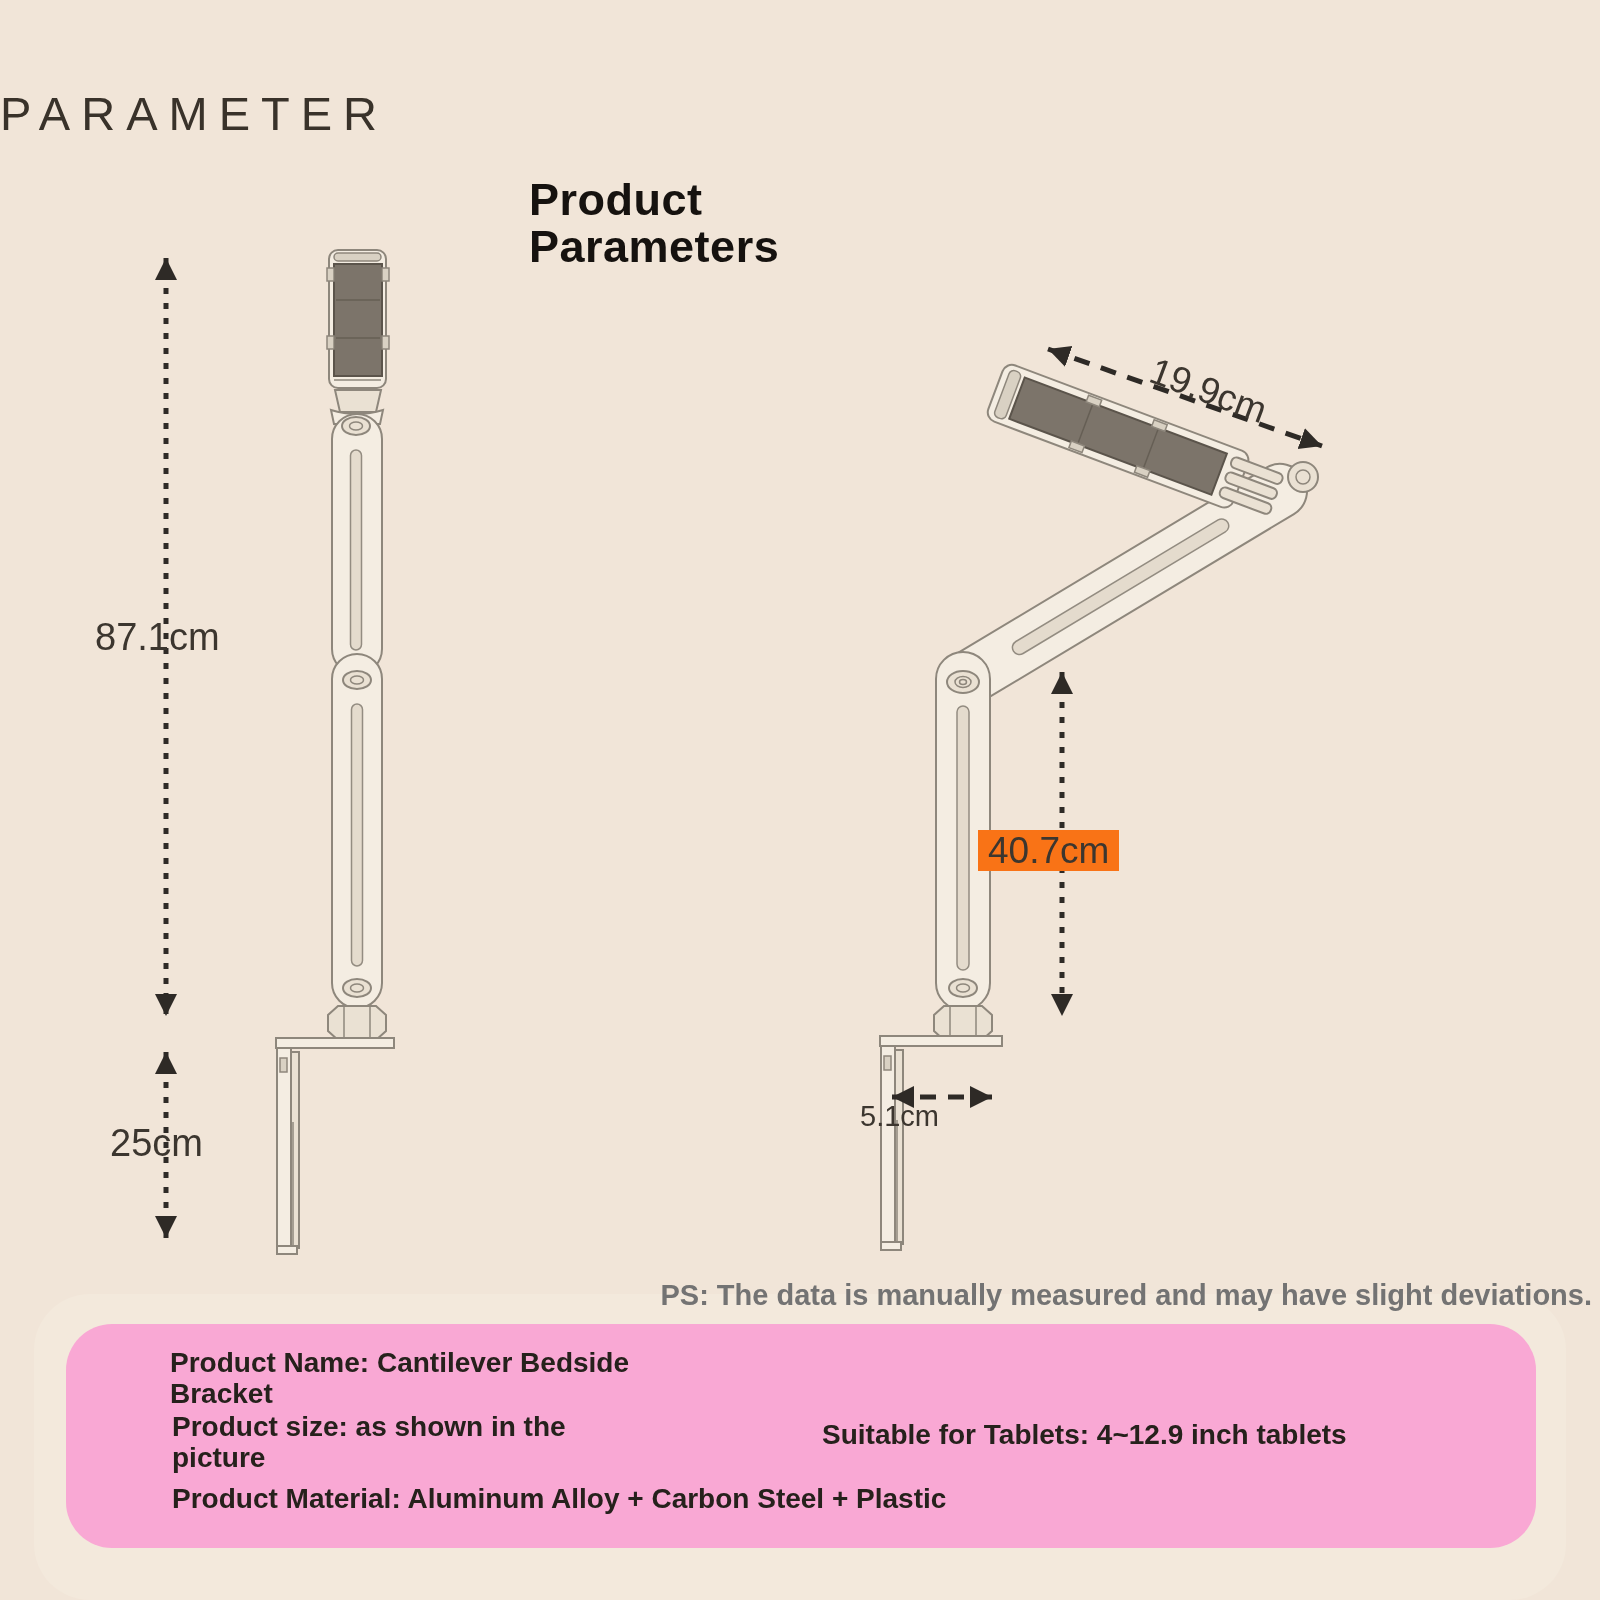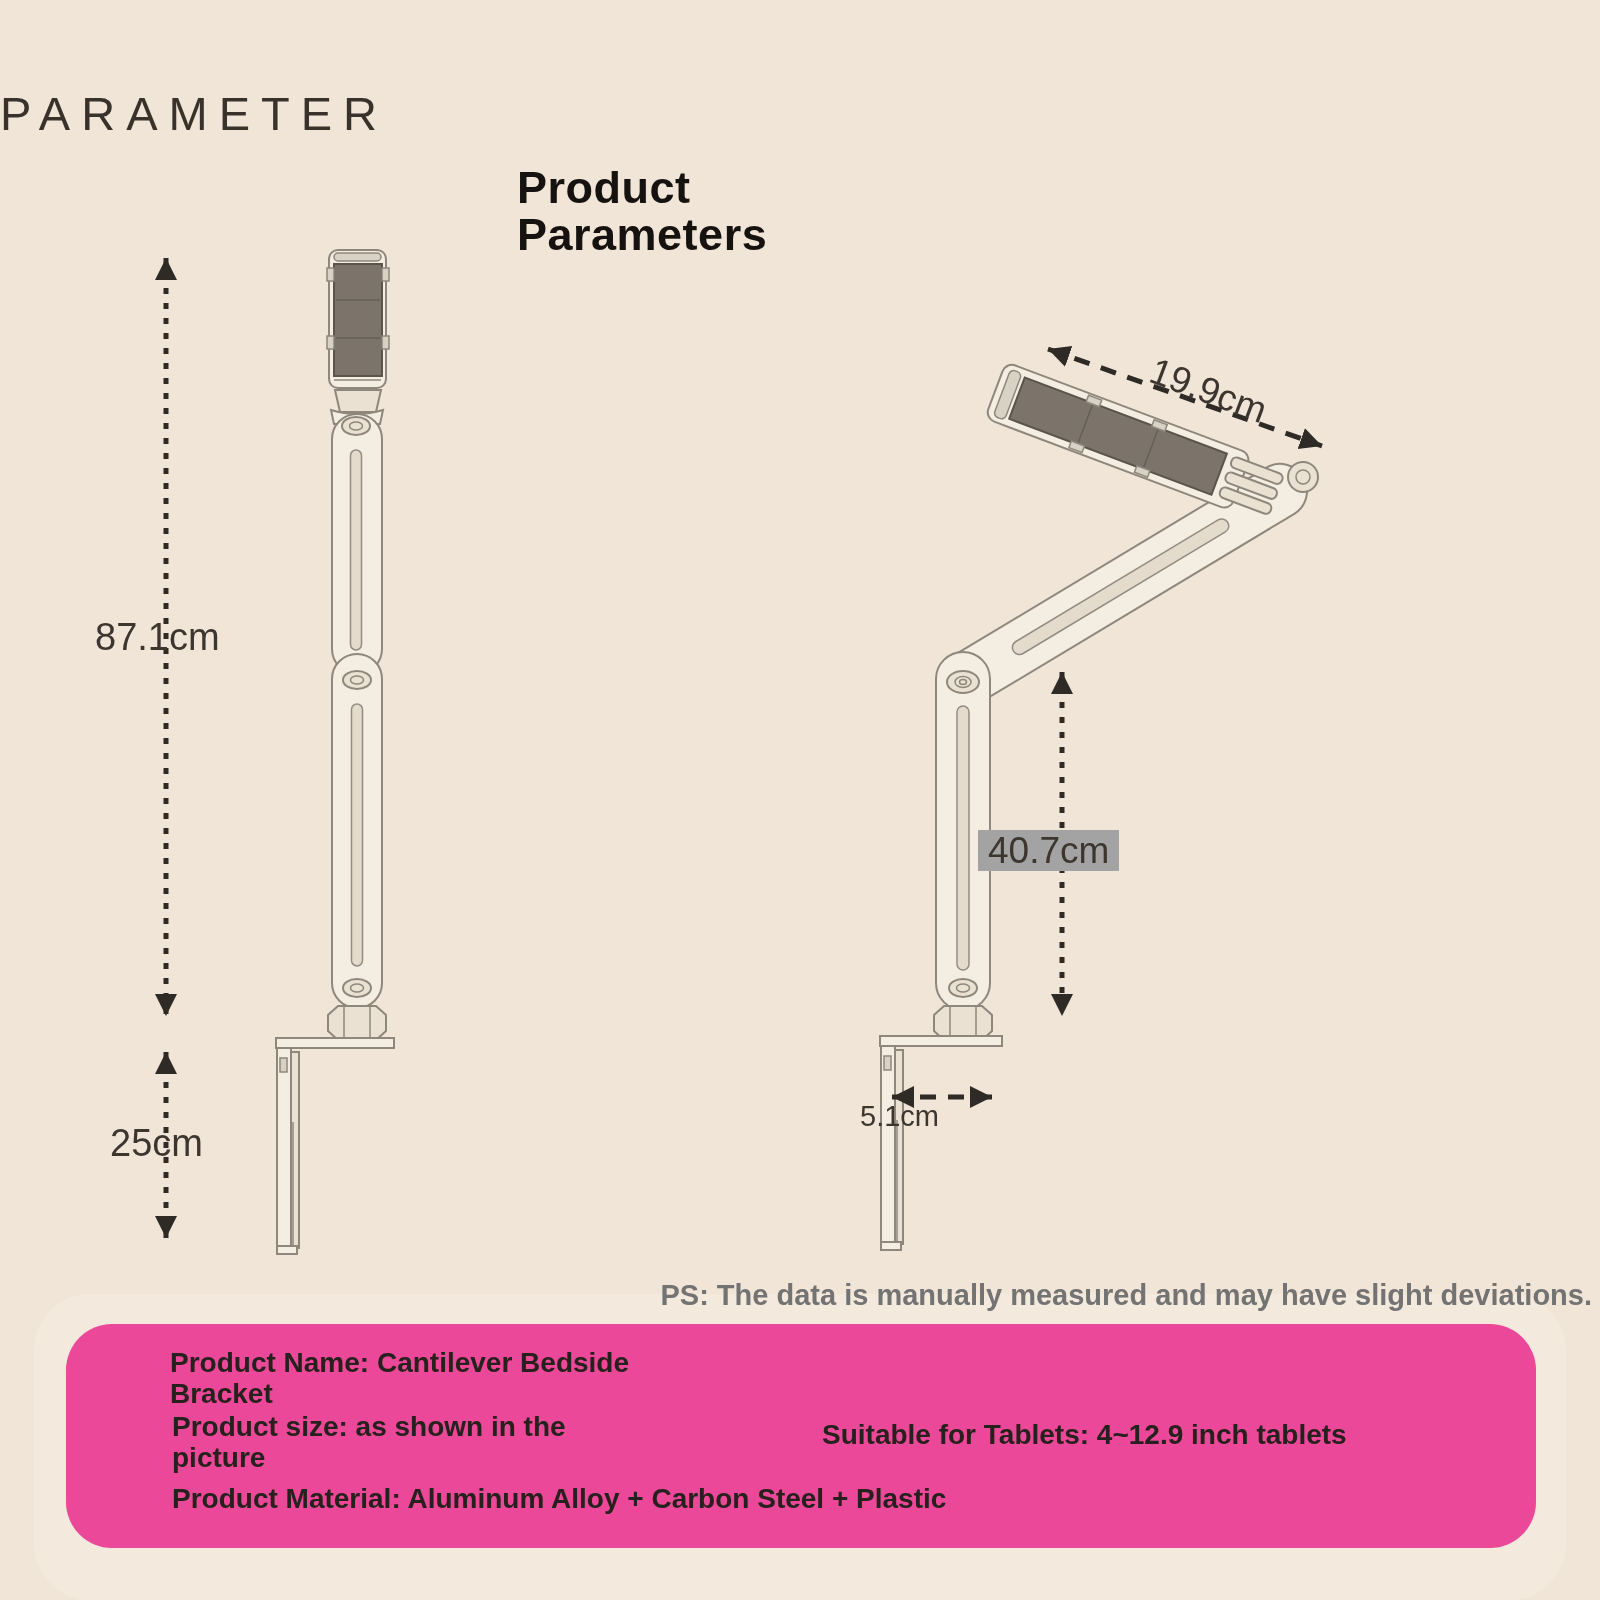--- a/index.html
+++ b/index.html
@@ -15,21 +15,21 @@
     position:absolute;left:34px;top:1294px;width:1532px;height:306px;
     background:#f3e9dc;border-radius:56px;
   }
   
   .eyebrow{
     position:absolute;left:0;right:0;top:86px;
     font-size:47px;font-weight:400;letter-spacing:11px;
     color:#39322a;
   }
   .title{
-    position:absolute;left:517px;top:164px;margin:0;
+    position:absolute;left:517px;top:164px;margin:12px;
     font-size:45px;font-weight:700;line-height:1.05;
     color:#16120f;white-space:pre-line;letter-spacing:0.5px;
   }
   
   .diagram-svg{position:absolute;left:0;top:0;}
   .face{fill:#f4ede2;stroke:#8e877c;stroke-width:2;}
   .face2{fill:#eae1d3;stroke:#8e877c;stroke-width:2;}
   .slot{fill:#e4dbcd;stroke:#938c81;stroke-width:1.5;}
   .pad{fill:#7c746a;stroke:#5b544b;stroke-width:2;}
   .seam{stroke:#665f55;stroke-width:1.5;}
@@ -40,32 +40,32 @@
   
   .dim{
     position:absolute;color:#3c362f;font-weight:400;
     white-space:nowrap;line-height:1;
   }
   .dim-87{left:95px;top:618px;font-size:38px;}
   .dim-25{left:110px;top:1124px;font-size:38px;}
   .dim-199{left:1158px;top:352px;font-size:37px;
     transform:rotate(20.5deg);transform-origin:0 0;}
   .dim-407{left:978px;top:830px;font-size:37px;
-    background:#a3a3a3;padding:2px 10px;}
+    background:#f97316;padding:2px 10px;}
   .dim-51{left:860px;top:1102px;font-size:29px;font-weight:400;}
   
   .ps-note{
     position:absolute;right:8px;top:1279px;
     font-size:29px;font-weight:700;color:#737373;
     white-space:nowrap;
   }
   
   .spec-card{
     position:absolute;left:66px;top:1324px;width:1470px;height:224px;
-    background:#ec4899;border-radius:46px;
+    background:#f9a8d4;border-radius:46px;
   }
   .spec{
     position:absolute;margin:0;
     font-size:28px;font-weight:700;color:#26211c;
     line-height:1.1;white-space:pre-line;
   }
   .spec-name{left:104px;top:24px;}
   .spec-size{left:106px;top:88px;}
   .spec-material{left:106px;top:160px;white-space:nowrap;}
   .spec-phones{left:756px;top:30px;white-space:nowrap;}

